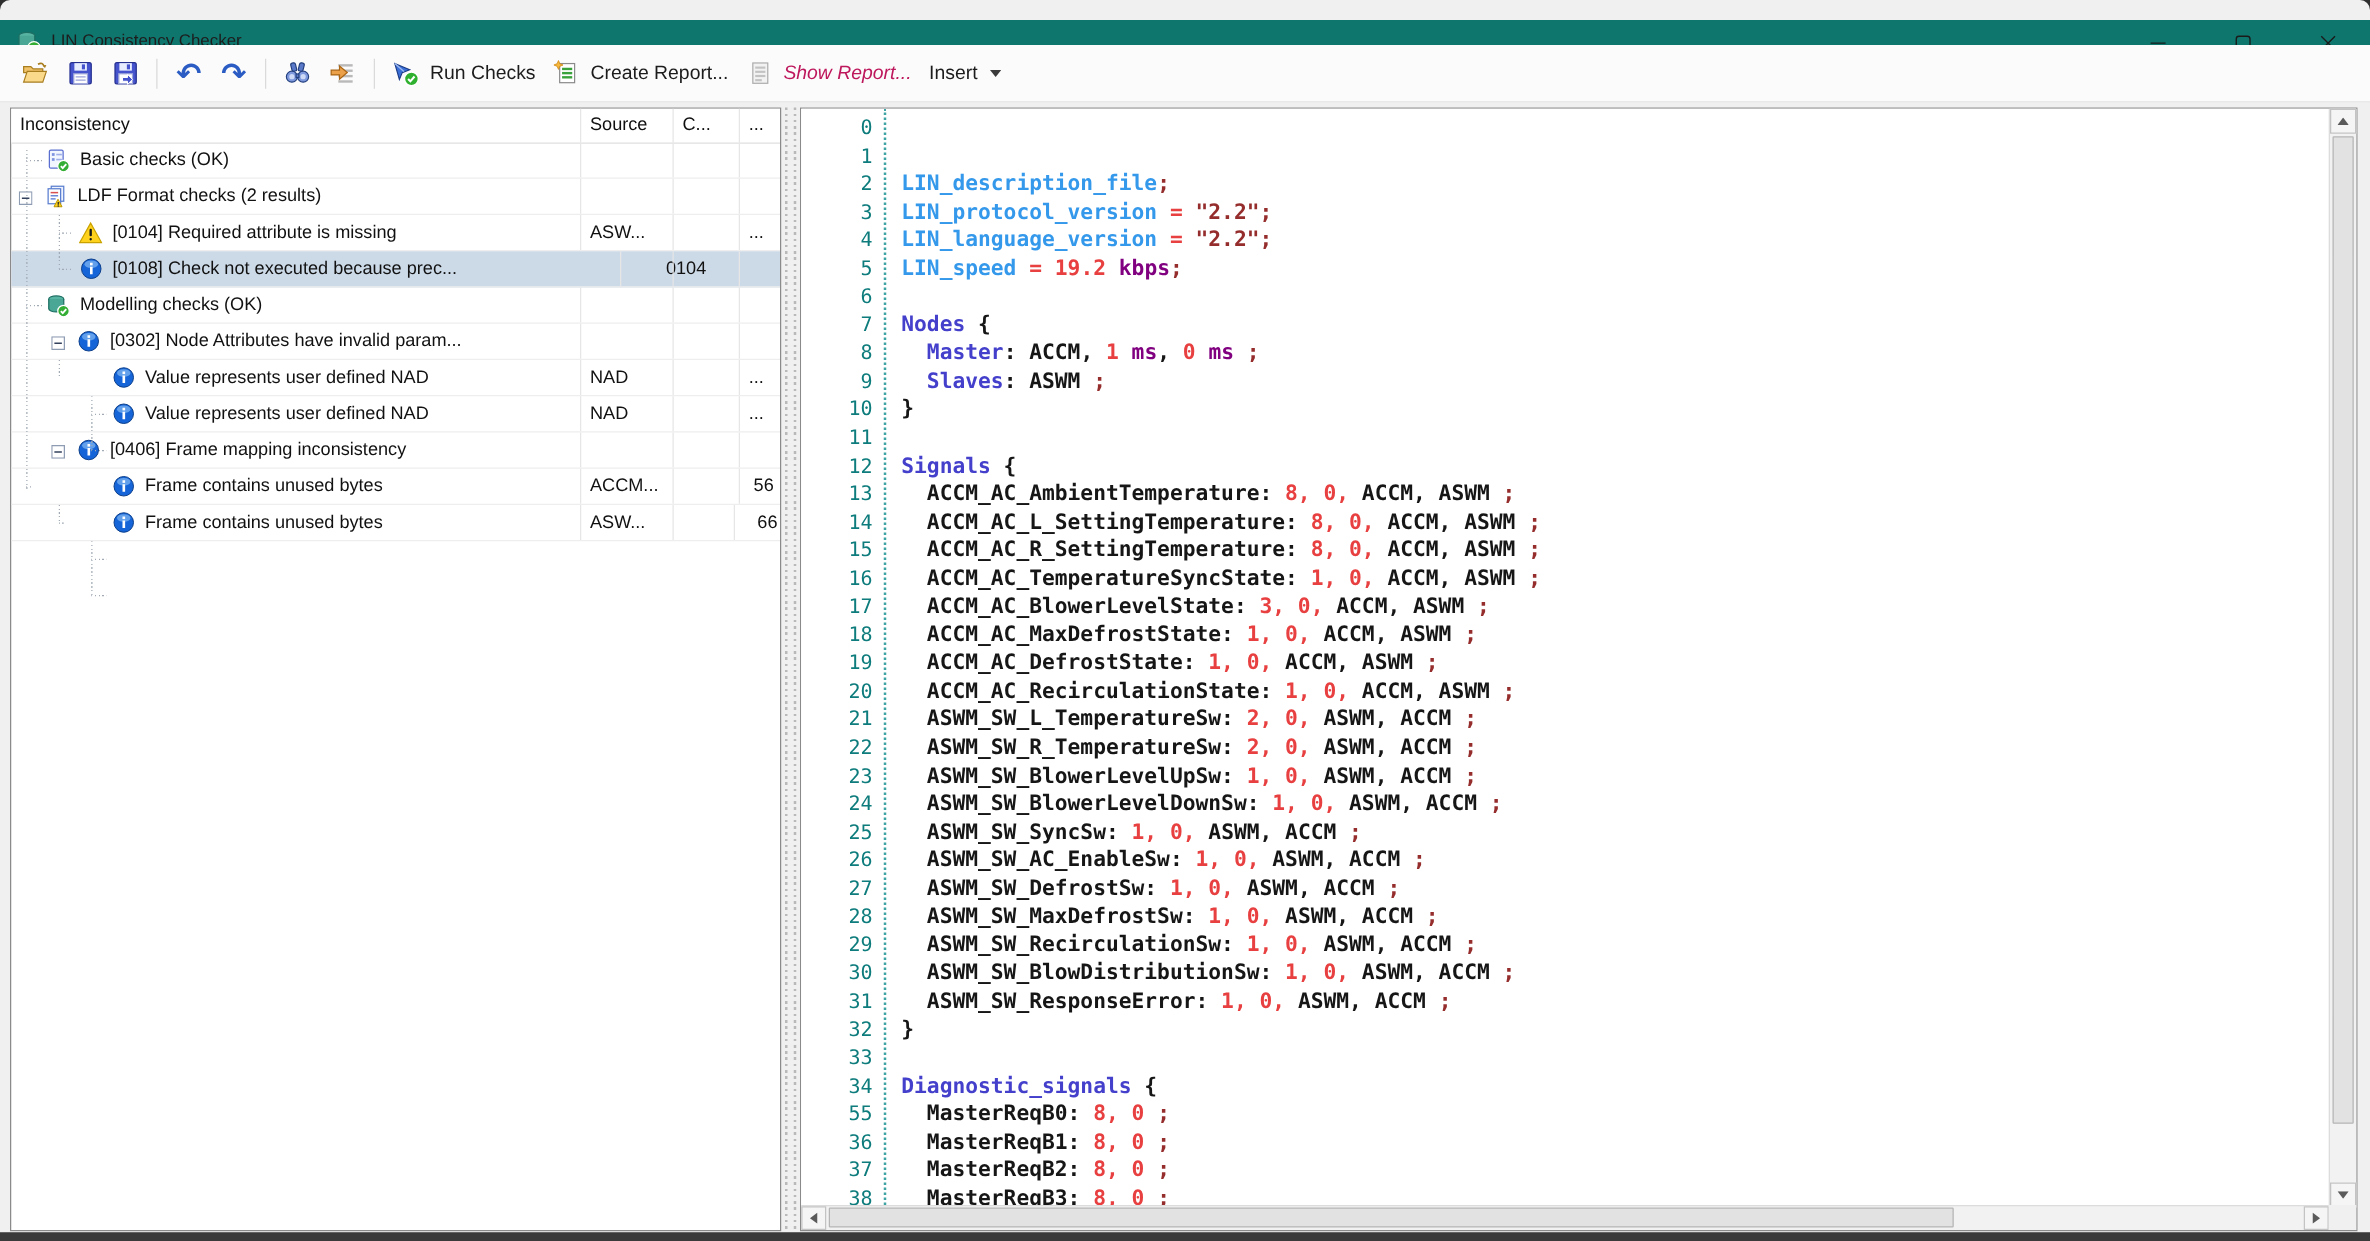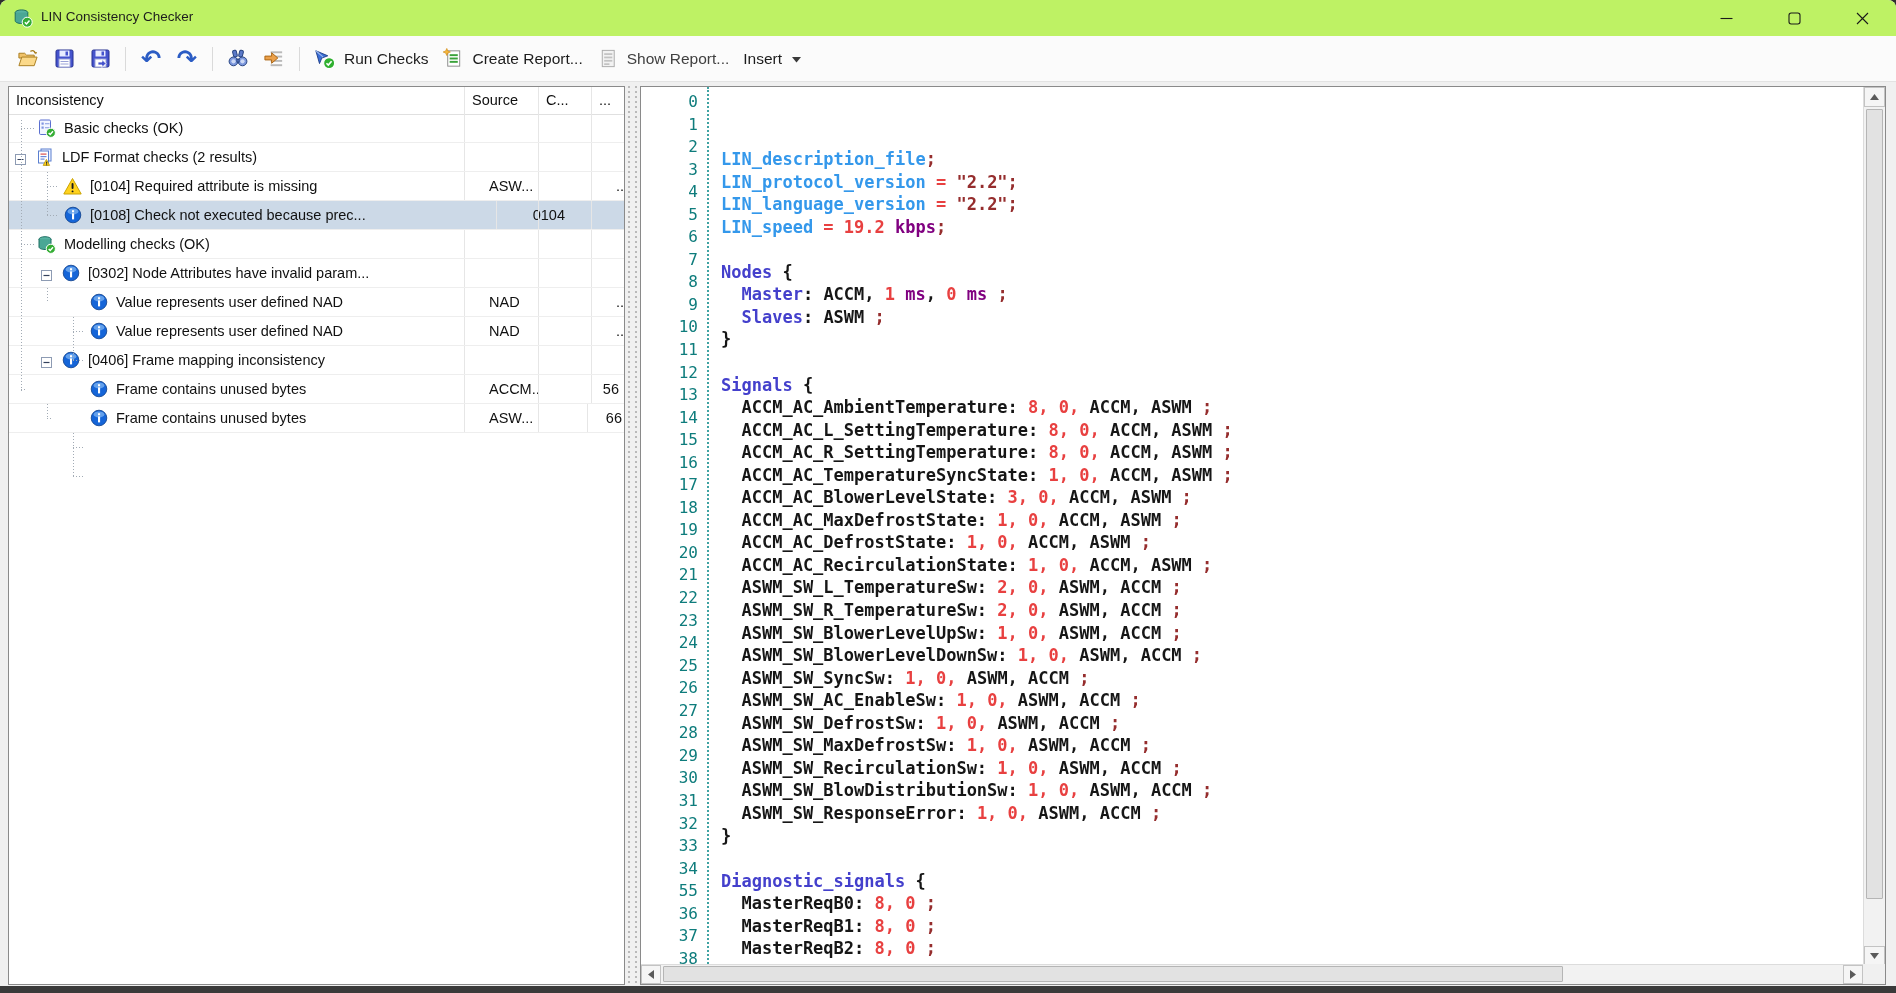--- a/index.html
+++ b/index.html
@@ -7,34 +7,34 @@
     width:1896px;height:993px;position:relative;overflow:hidden;
     background:#2e2e2e;
     font-family:"Liberation Sans",sans-serif;
     -webkit-font-smoothing:antialiased;
   }
   #window{
     position:absolute;left:0;top:0;width:1896px;height:986px;
     background:#f0f0f0;border-radius:8px 8px 0 0;overflow:hidden;
   }
   
-  #titlebar{position:absolute;left:0;top:0;width:100%;height:36px;background:#bef264;}
+  #titlebar{position:absolute;left:0;top:16px;width:100%;height:36px;background:#0f766e;}
   #app-icon{position:absolute;left:13px;top:8px;width:20px;height:20px;}
   #title-text{position:absolute;left:41px;top:9px;font-size:13.5px;color:#1d1d1d;white-space:nowrap;}
   #win-controls{position:absolute;right:0;top:0;height:36px;display:flex;}
   .wbtn{width:68px;height:36px;display:flex;align-items:center;justify-content:center;}
   
   #toolbar{
     position:absolute;left:0;top:36px;width:100%;height:46px;background:#fbfbfb;
     border-bottom:1px solid #e3e3e3;display:flex;align-items:center;padding-left:10px;box-sizing:border-box;
   }
   .tb-btn{height:34px;display:flex;align-items:center;justify-content:center;padding:0 7px;gap:8px;border-radius:3px;cursor:default;}
   .tb-ic{width:22px;height:22px;display:flex;align-items:center;justify-content:center;}
   .tb-label{font-size:15.5px;color:#1c1c1c;white-space:nowrap;}
-  .tb-btn.disabled .tb-label{color:#404040;}
+  .tb-btn.disabled .tb-label{color:#be185d;font-style:italic;}
   .tb-sep{width:1px;height:24px;background:#dadada;margin:0 7px;}
   .tb-caret{font-size:11px;color:#333;margin-left:2px;}
   
   #tree-panel{
     position:absolute;left:8px;top:86px;width:617px;height:899px;background:#fff;
     border:1px solid #8a8a8a;box-sizing:border-box;font-size:14.5px;color:#111;
   }
   #splitter{
     position:absolute;left:626px;top:86px;width:13px;height:899px;background:#f0f0f0;
     background-image:
@@ -42,42 +42,42 @@
       repeating-linear-gradient(to bottom,#b9b9b9 0 2px,transparent 2px 5px);
     background-size:2px 100%,2px 100%;background-position:2px 0,9px 0;background-repeat:no-repeat;
   }
   #tree-header{position:absolute;left:0;top:0;right:0;height:27px;background:#fff;border-bottom:1px solid #e0e0e0;}
   .th-cell{position:absolute;top:0;height:27px;line-height:27px;padding-left:7px;box-sizing:border-box;white-space:nowrap;overflow:hidden;color:#0f0f0f;}
   .th-cell.bl, .tr-cell.bl{border-left:1px solid #e6e6e6;}
   #tree-rows{position:absolute;left:0;top:27px;right:0;bottom:0;overflow:hidden;}
   .t-row{position:relative;height:29px;border-bottom:1px solid #eeeeee;box-sizing:border-box;}
   .t-row.selected{background:#ccd9e7;}
   .t-label-cell{position:absolute;left:0;top:0;width:455px;height:100%;display:flex;align-items:center;overflow:hidden;white-space:nowrap;}
-  .tr-cell{position:absolute;top:0;height:100%;line-height:28px;padding-left:24px;box-sizing:border-box;white-space:nowrap;overflow:hidden;}
+  .tr-cell{position:absolute;top:0;height:100%;line-height:28px;padding-left:7px;box-sizing:border-box;white-space:nowrap;overflow:hidden;}
   .tr-cell.num{text-align:right;padding-right:5px;padding-left:0;}
   .t-exp{width:11px;height:11px;flex:0 0 11px;margin-right:9px;}
   .t-ic{width:19px;height:19px;flex:0 0 19px;margin-right:8px;display:flex;align-items:center;justify-content:center;}
   .t-text{white-space:nowrap;}
   .tc-v,.tc-h{position:absolute;pointer-events:none;}
   .tc-v{width:1px;background-image:repeating-linear-gradient(to bottom,#a2abb5 0 1px,transparent 1px 3px);}
   .tc-h{height:1px;background-image:repeating-linear-gradient(to right,#a2abb5 0 1px,transparent 1px 3px);}
   
   #editor-panel{
     position:absolute;left:640px;top:86px;width:1246px;height:899px;background:#fff;
     border:1px solid #8a8a8a;box-sizing:border-box;
   }
   #editor-content{position:absolute;left:0;top:0;right:22px;bottom:20px;overflow:hidden;background:#fff;}
   #gutter{
     position:absolute;left:0;top:0;width:68px;bottom:0;background:#fff;box-sizing:border-box;
     border-right:2px dotted #3fa3a3;padding-top:4px;
     font-family:"DejaVu Sans Mono",monospace;font-size:16px;color:var(--c-line-number,#0e7c7c);
   }
   .gn{height:22.55px;line-height:22.55px;text-align:right;padding-right:9px;}
   #code{
-    position:absolute;left:70px;top:0;right:0;bottom:0;padding-top:16px;
+    position:absolute;left:70px;top:0;right:0;bottom:0;padding-top:4px;
     font-family:"DejaVu Sans Mono",monospace;font-size:17px;font-weight:bold;color:#161616;
   }
   .cl{height:22.55px;line-height:22.55px;white-space:pre;padding-left:10px;}
   .c-k{color:var(--c-kw-light-blue,#3498eb);}
   .c-b{color:var(--c-kw-blue,#4440cc);}
   .c-r{color:var(--c-number-red,#e84040);}
   .c-p{color:var(--c-unit-purple,#800080);}
   .c-s{color:var(--c-string-maroon,#952d2d);}
   .c-m{color:var(--c-punct-maroon,#952d2d);}
   .c-n{color:#161616;}

